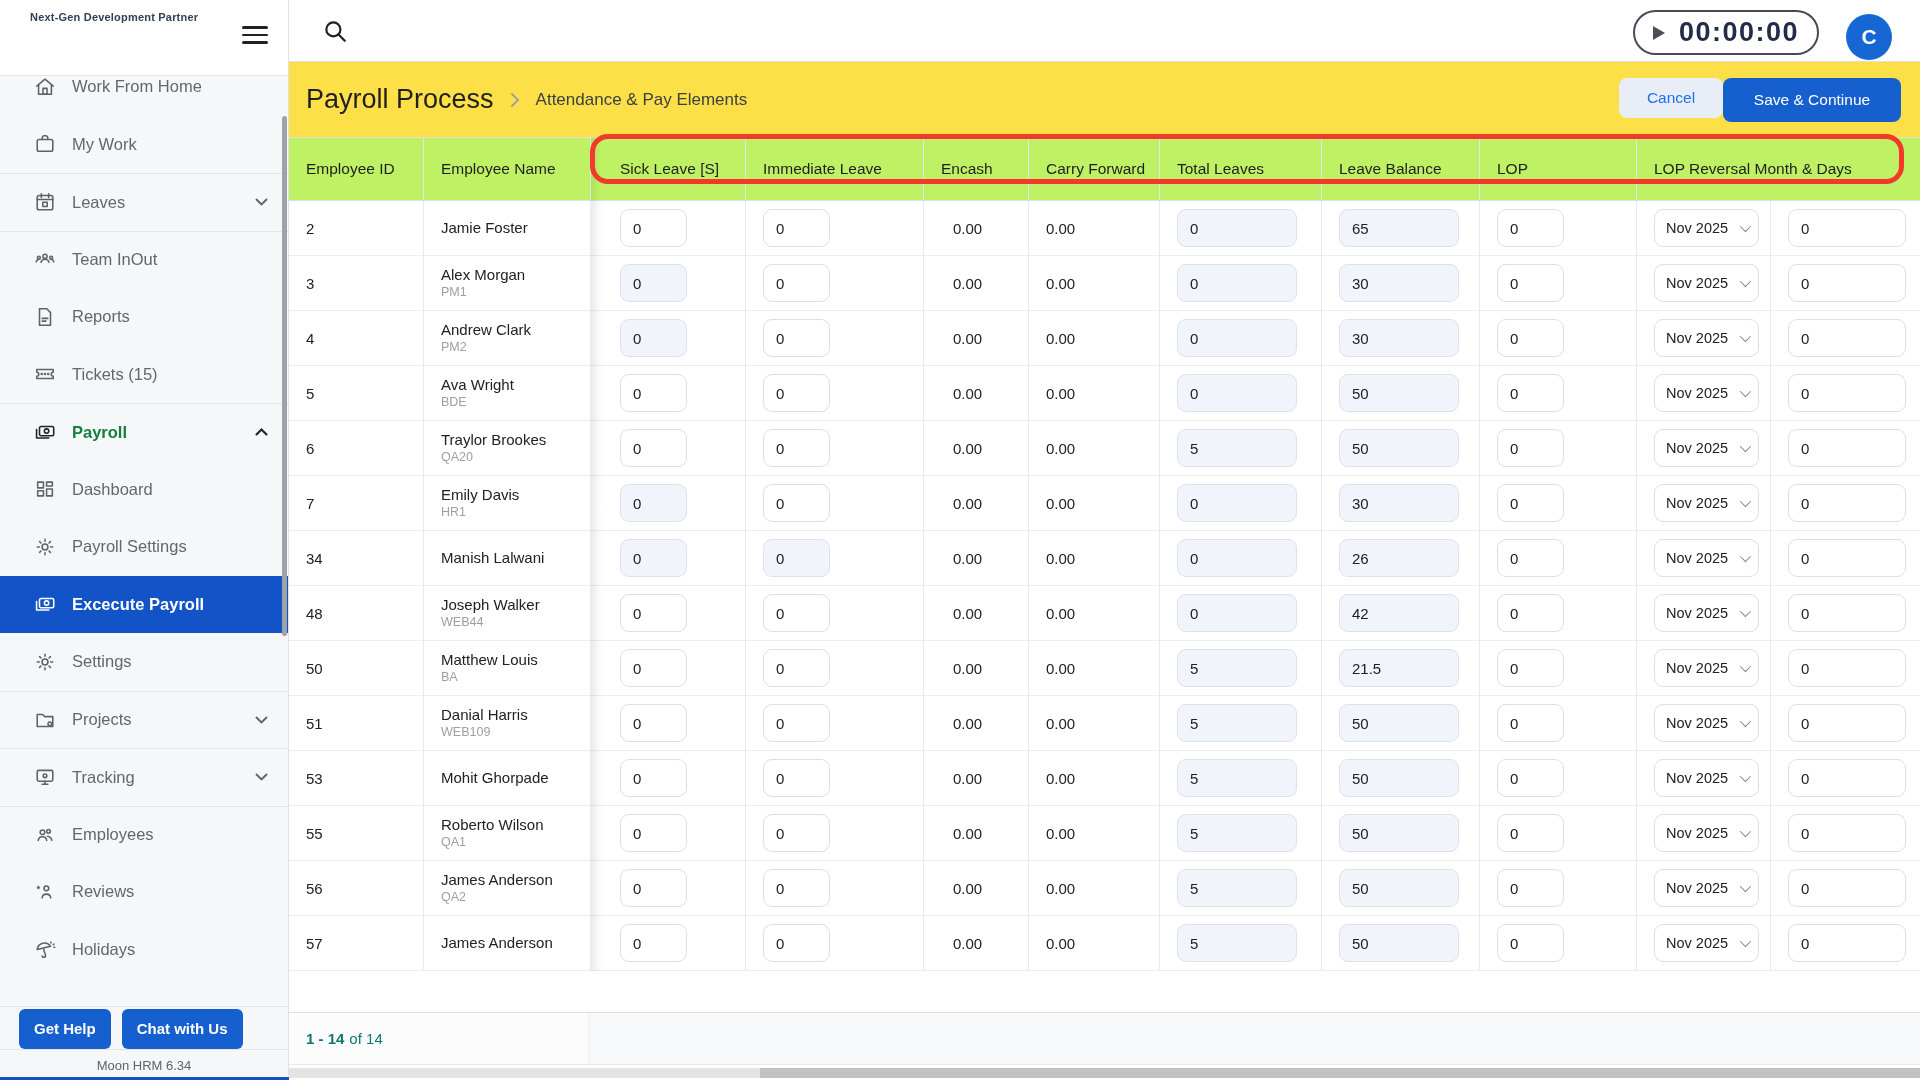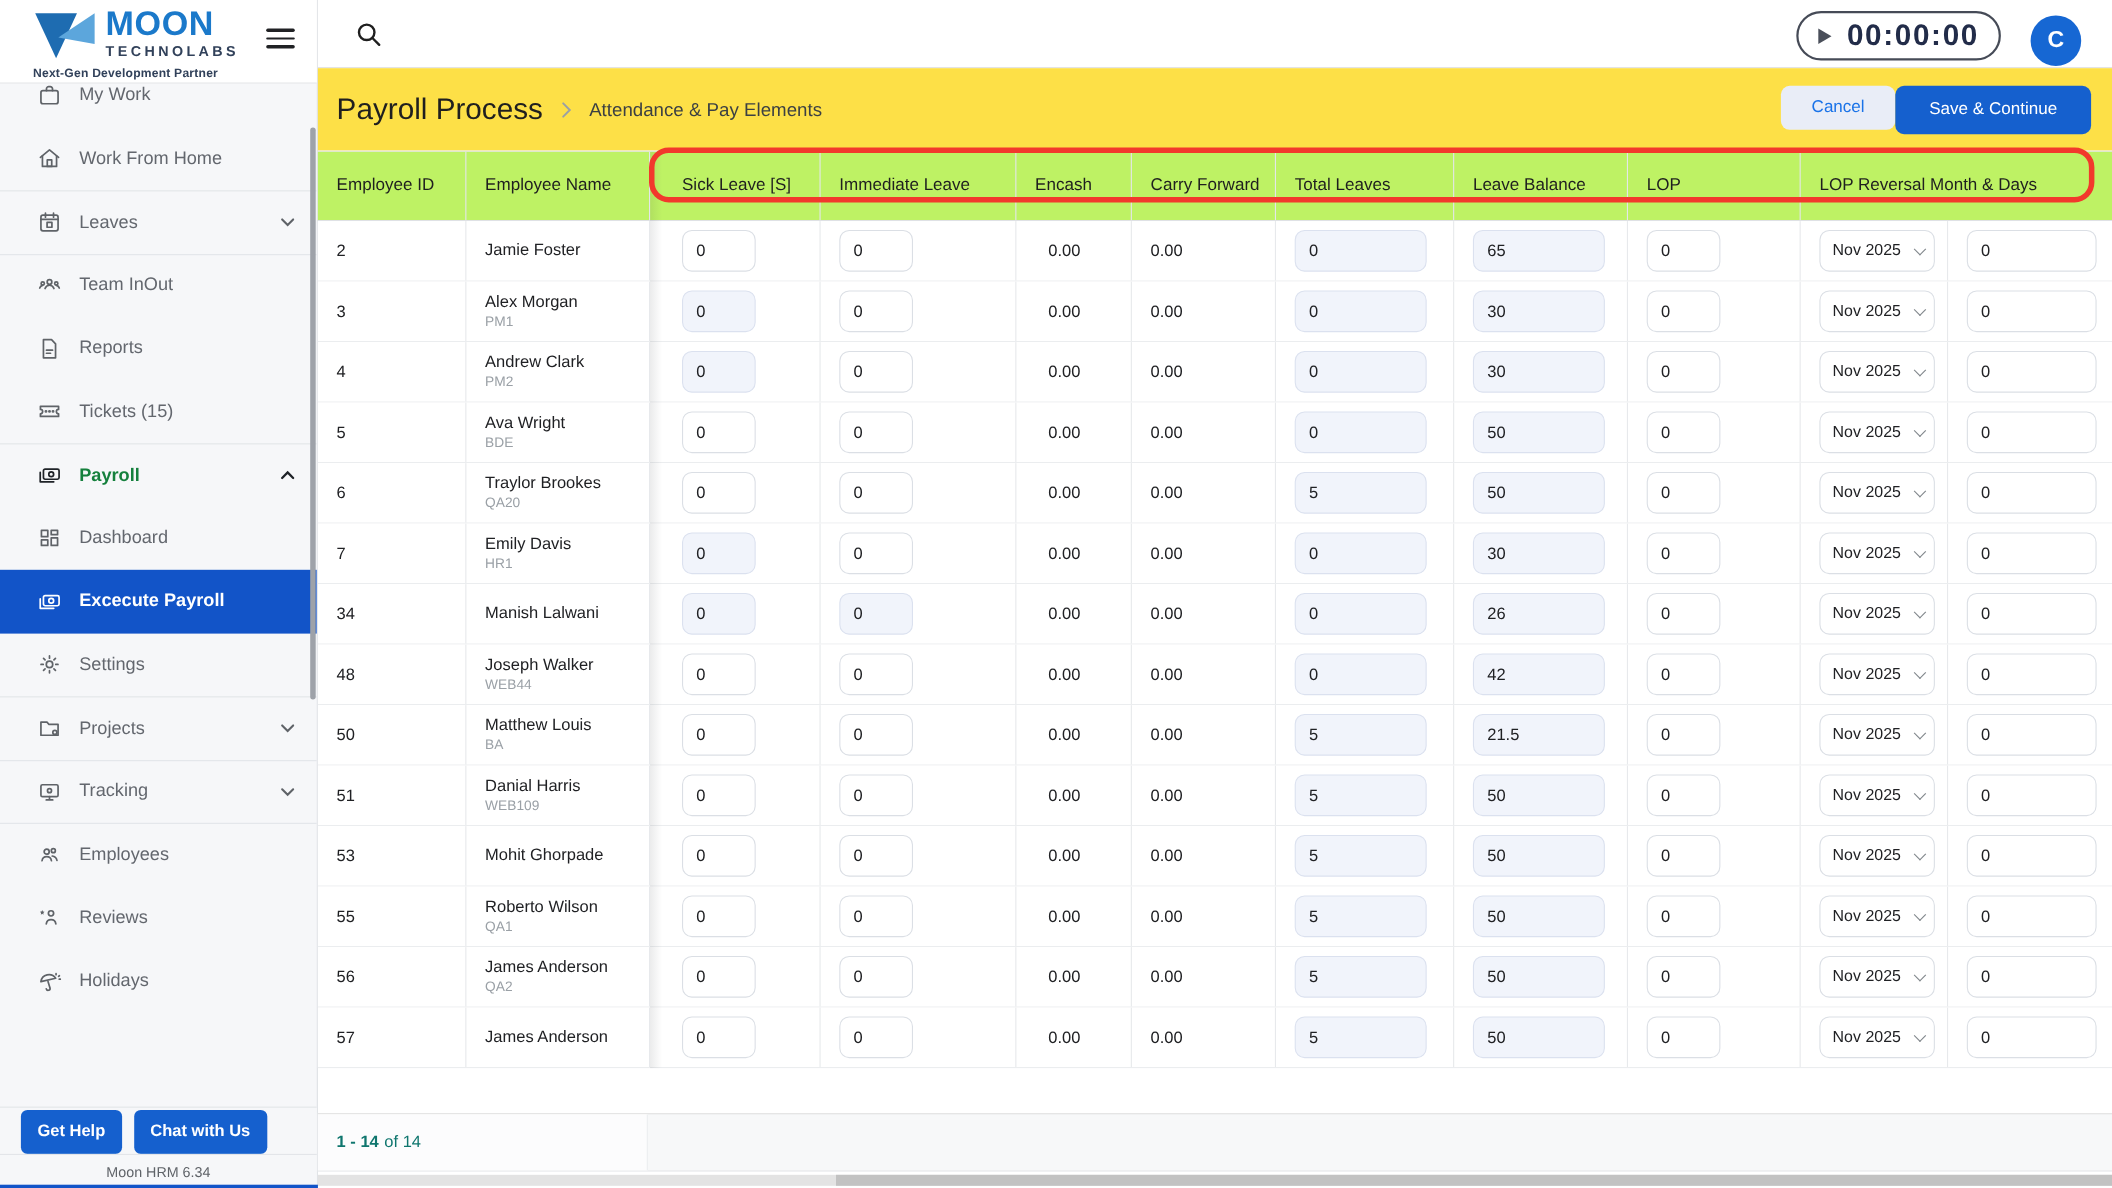--- a/index.html
+++ b/index.html
@@ -84,35 +84,35 @@
 </head>
 <body>
 
 <div id="stage">
 
   <nav id="sidebar">
     <div id="side-nav">
         <div class="side-item">
           <span class="s-icon">
             <svg width="22" height="22" viewBox="0 0 24 24" fill="none" stroke="currentColor" stroke-width="1.7" stroke-linecap="round" stroke-linejoin="round">
-              <rect x="3.5" y="7" width="17" height="13" rx="2"></rect>
-              <path d="M9 7V5.2A2.2 2.2 0 0 1 11.2 3h1.6A2.2 2.2 0 0 1 15 5.2V7"></path>
-            </svg>
-          </span>
-          <span class="s-label">My Work</span>
-        </div>
-        <div class="side-item">
-          <span class="s-icon">
-            <svg width="22" height="22" viewBox="0 0 24 24" fill="none" stroke="currentColor" stroke-width="1.7" stroke-linecap="round" stroke-linejoin="round">
               <path d="M3 11l9-7.5L21 11"></path>
               <path d="M5 9.5V20h14V9.5"></path>
               <rect x="9.8" y="13.5" width="4.4" height="6.5"></rect>
             </svg>
           </span>
           <span class="s-label">Work From Home</span>
+        </div>
+        <div class="side-item">
+          <span class="s-icon">
+            <svg width="22" height="22" viewBox="0 0 24 24" fill="none" stroke="currentColor" stroke-width="1.7" stroke-linecap="round" stroke-linejoin="round">
+              <rect x="3.5" y="7" width="17" height="13" rx="2"></rect>
+              <path d="M9 7V5.2A2.2 2.2 0 0 1 11.2 3h1.6A2.2 2.2 0 0 1 15 5.2V7"></path>
+            </svg>
+          </span>
+          <span class="s-label">My Work</span>
         </div>
         <div class="side-item divider-top">
           <span class="s-icon">
             <svg width="22" height="22" viewBox="0 0 24 24" fill="none" stroke="currentColor" stroke-width="1.7" stroke-linecap="round" stroke-linejoin="round">
               <rect x="3.5" y="5" width="17" height="15.5" rx="2"></rect>
               <path d="M8 3v4M16 3v4M3.5 9.2h17"></path>
               <rect x="9.6" y="12.2" width="4.8" height="4.8"></rect>
             </svg>
           </span>
           <span class="s-label">Leaves</span>
@@ -173,20 +173,29 @@
           <span class="s-icon">
             <svg width="22" height="22" viewBox="0 0 24 24" fill="none" stroke="currentColor" stroke-width="1.7" stroke-linecap="round" stroke-linejoin="round">
               <rect x="4" y="4.5" width="6.3" height="6.3"></rect>
               <rect x="13.7" y="4.5" width="6.3" height="4.3"></rect>
               <rect x="13.7" y="12" width="6.3" height="7.5"></rect>
               <rect x="4" y="14" width="6.3" height="5.5"></rect>
             </svg>
           </span>
           <span class="s-label">Dashboard</span>
         </div>
+        <div class="side-item">
+          <span class="s-icon">
+            <svg width="22" height="22" viewBox="0 0 24 24" fill="none" stroke="currentColor" stroke-width="1.7" stroke-linecap="round" stroke-linejoin="round">
+              <circle cx="12" cy="12" r="3.2"></circle>
+              <path d="M12 3.6v2.2M12 18.2v2.2M3.6 12h2.2M18.2 12h2.2M6.1 6.1l1.5 1.5M16.4 16.4l1.5 1.5M17.9 6.1l-1.5 1.5M7.6 16.4l-1.5 1.5"></path>
+            </svg>
+          </span>
+          <span class="s-label">Payroll Settings</span>
+        </div>
         <div class="side-item selected">
           <span class="s-icon">
             <svg width="22" height="22" viewBox="0 0 24 24" fill="none" stroke="currentColor" stroke-width="1.7" stroke-linecap="round" stroke-linejoin="round">
               <rect x="6" y="6" width="15.5" height="10" rx="1.6"></rect>
               <circle cx="13.7" cy="11" r="2.4"></circle>
               <path d="M2.8 9.2V18.6h13.4"></path>
             </svg>
           </span>
           <span class="s-label">Excecute Payroll</span>
         </div>
@@ -255,30 +264,20 @@
               <path d="M3.5 12.5a8 8 0 0 1 14.6-3.4z"></path>
               <path d="M10.5 12.3l2 6.4a1.9 1.9 0 0 1-3.7.9"></path>
               <path d="M18.5 5.5v-1M21 7.2l.8-.6M21.7 10h1"></path>
             </svg>
           </span>
           <span class="s-label">Holidays</span>
         </div>
       </div>
     <div id="side-header">
       <div id="logo">
-        <div class="logo-row">
-          <svg id="logo-mark" viewBox="0 0 58 50">
-            <polygon points="2,5 40,5 21,46" fill="#1E6CB1"></polygon>
-            <polygon points="23,27 56,5 56,33" fill="#5CA6DC"></polygon>
-          </svg>
-          <div>
-            <div class="logo-name">MOON</div>
-            <div class="logo-sub">TECHNOLABS</div>
-          </div>
-        </div>
         <div class="logo-tag">Next-Gen Development Partner</div>
       </div>
     </div>
     <div id="hamburger">
         <span></span>
         <span></span>
         <span></span>
       </div>
     <div id="side-scrollbar"></div>
     <div id="side-bottom">

